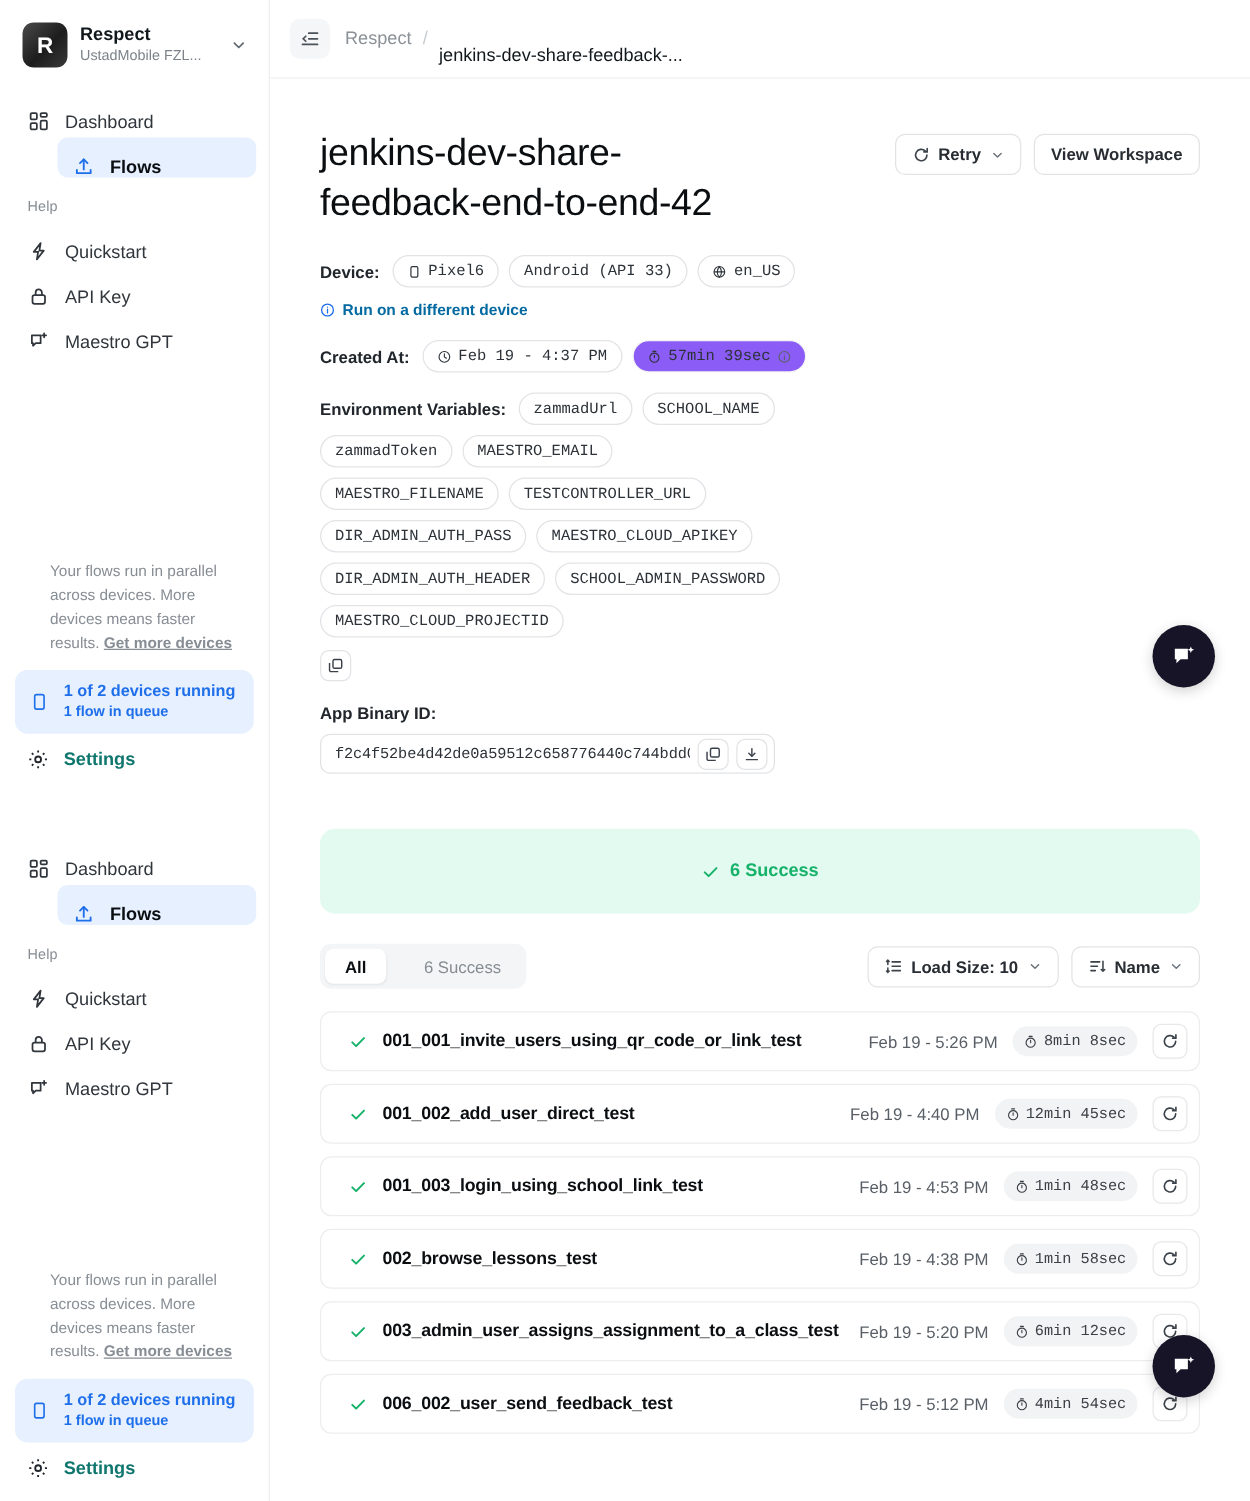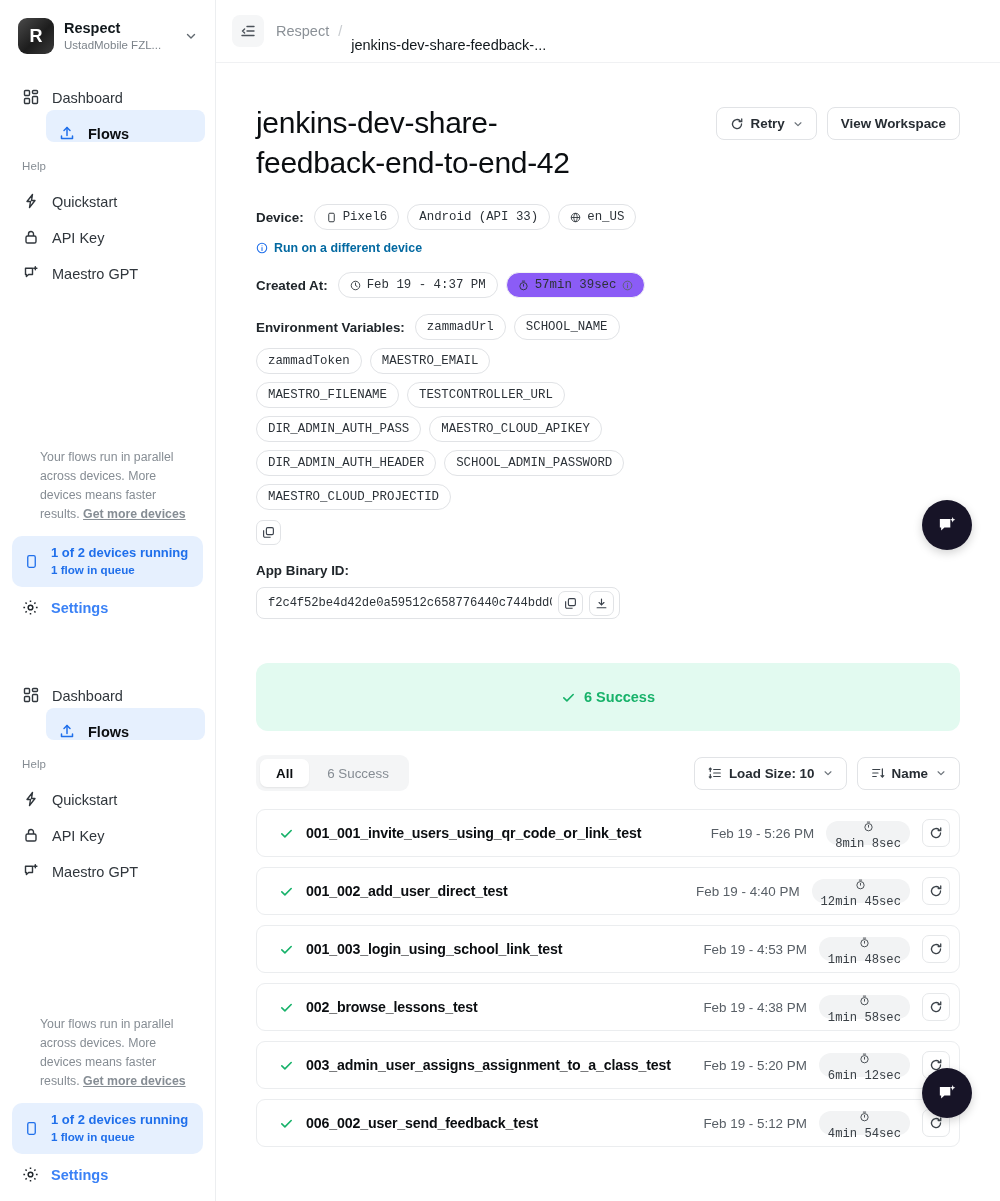--- a/index.html
+++ b/index.html
@@ -66,21 +66,21 @@
     margin: 0 12px 8px 12px; padding: 9px 12px;
     background: #e6f0fe; border-radius: 10px;
     display: flex; align-items: center; gap: 11px;
   }
   .devices .ico { flex: 0 0 16px; }
   .devices-t { font-size: 13px; font-weight: bold; color: #1f6feb; line-height: 1.3; }
   .devices-s { font-size: 11.6px; font-weight: bold; color: #1f6feb; line-height: 1.4; }
 
   .settings {
     display: flex; align-items: center; gap: 12px;
-    font-size: 14.5px; font-weight: bold; color: #3b82f6;
+    font-size: 14.5px; font-weight: bold; color: #0f766e;
     padding: 4px 22px 10px 22px; cursor: pointer;
   }
 
   
   .main { flex: 1; min-width: 0; height: 1201px; overflow: hidden; position: relative; background: #fff; }
   .topbar {
     height: 63px; border-bottom: 1px solid #f0f1f3;
     display: flex; align-items: center; gap: 12px; padding: 0 24px 0 16px;
   }
   .collapse-btn {
@@ -143,42 +143,42 @@
     white-space: nowrap; overflow: hidden;
   }
 
   .success-banner {
     margin-top: 44px; height: 68px; border-radius: 12px;
     background: #e2faf0; display: flex; align-items: center; justify-content: center; gap: 8px;
   }
   .success-banner .t { font-size: 14.5px; font-weight: bold; color: #17b26a; }
 
   .filter-row { margin-top: 24px; display: flex; align-items: center; justify-content: space-between; }
-  .seg { display: inline-flex; background: #f4f5f6; border-radius: 9px; padding: 4px; gap: 2px; }
+  .seg { display: inline-flex; background: #f4f5f6; border-radius: 9px; padding: 4px; gap: 14px; }
   .seg-item {
     height: 28px; padding: 0 16px; border-radius: 7px;
     display: inline-flex; align-items: center;
     font-size: 13.4px; color: #858c93; cursor: pointer;
   }
   .seg-item.active { background: #fff; color: #0b0e11; font-weight: bold; box-shadow: 0 1px 2px rgba(0,0,0,.07); }
   .right-ctrls { display: flex; gap: 10px; }
 
   .rows { margin-top: 18px; }
   .run-row {
     height: 48px; border: 1px solid #ebedef; border-radius: 9px;
     margin-bottom: 10px; display: flex; align-items: center;
     padding: 0 9px 0 22px; gap: 12px; cursor: pointer; background: #fff;
   }
   .run-check { color: #17b26a; font-size: 14px; flex: 0 0 auto; display: flex; }
   .run-name { flex: 1; font-size: 14.2px; font-weight: bold; color: #0b0e11; letter-spacing: -0.15px; white-space: nowrap; overflow: hidden; }
   .run-time { font-size: 13.4px; color: #585f66; white-space: nowrap; }
   .run-dur {
     display: inline-flex; align-items: center; gap: 5px;
     height: 24px; padding: 0 9px; border-radius: 12px; background: #f2f3f4;
-    font-family: "Liberation Mono", monospace; font-size: 12.2px; color: #3a4046; white-space: nowrap; flex-direction: column;
+    font-family: "Liberation Mono", monospace; font-size: 12.2px; color: #3a4046; white-space: nowrap;
   }
   .run-retry {
     width: 28px; height: 28px; border-radius: 7px; border: 1px solid #e6e8ea;
     background: #fff; display: inline-flex; align-items: center; justify-content: center; cursor: pointer;
   }
 
   .fab {
     position: absolute; width: 50px; height: 50px; border-radius: 50%;
     background: #171427; display: flex; align-items: center; justify-content: center;
     cursor: pointer; box-shadow: 0 3px 10px rgba(0,0,0,.18); z-index: 30;

